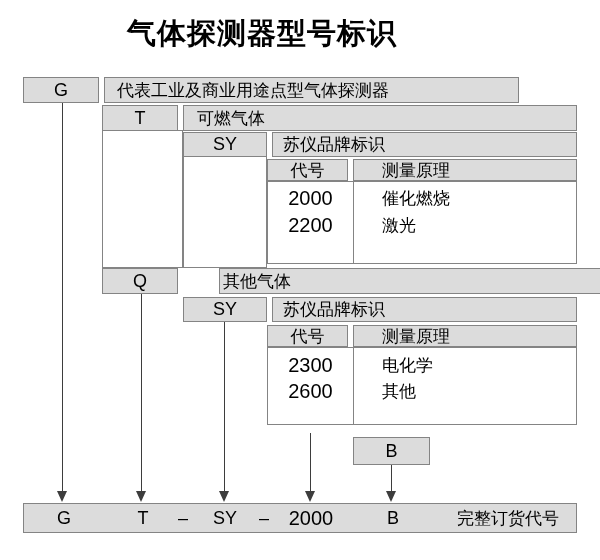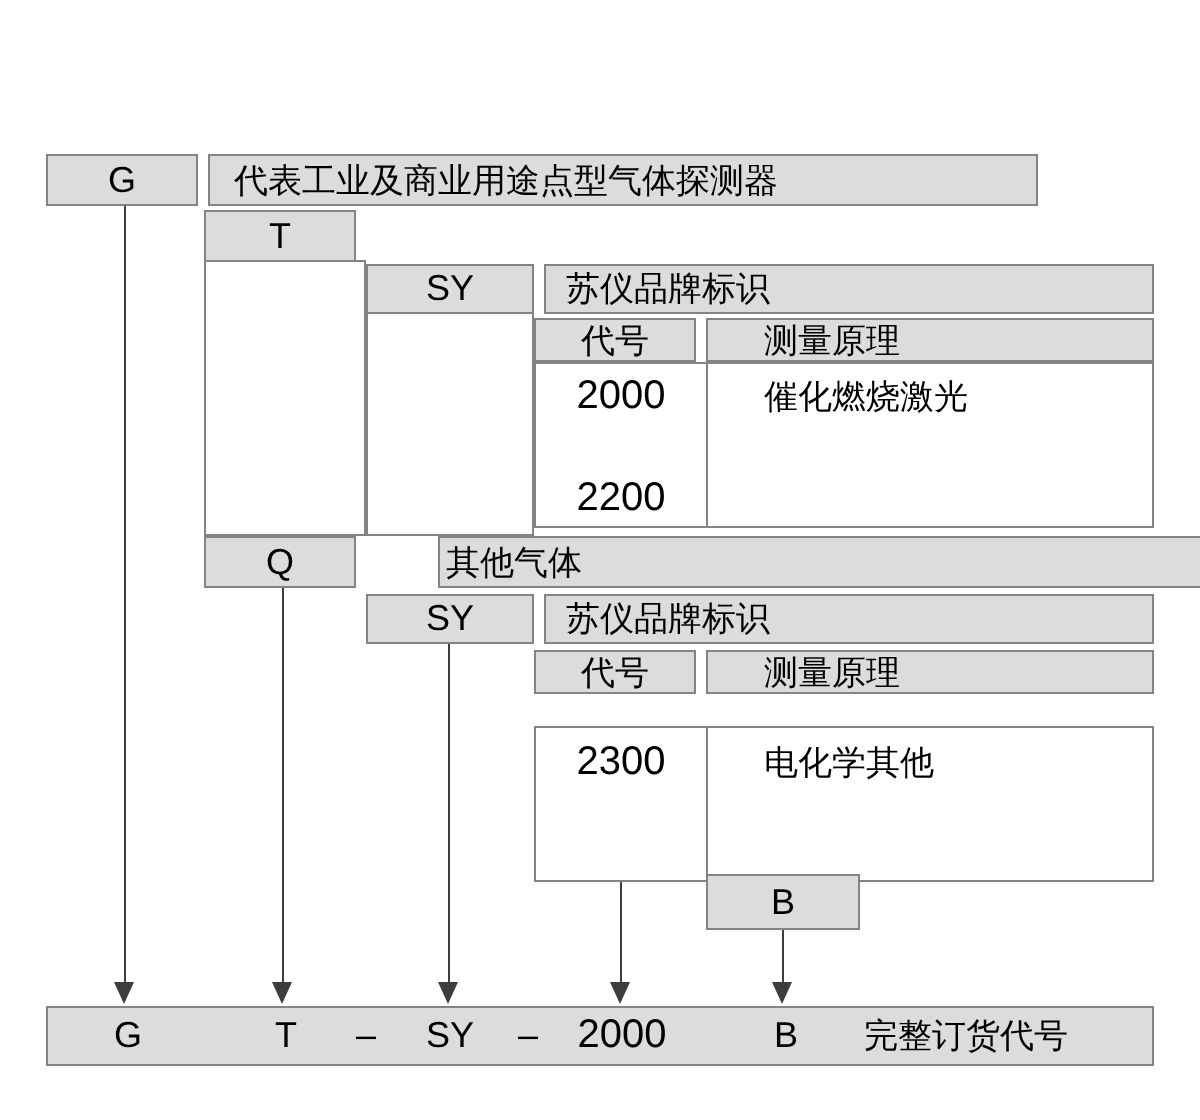--- a/index.html
+++ b/index.html
@@ -21,30 +21,31 @@
   .code{font-size:18px;white-space:nowrap;}
   .num{font-size:20px;white-space:nowrap;}
   .vline{position:absolute;width:1px;background:#3d3d3d;}
   .arrow{
     position:absolute;width:0;height:0;
     border-left:5px solid transparent;border-right:5px solid transparent;
     border-top:11px solid #3d3d3d;
   }
   .tbl{position:absolute;box-sizing:border-box;border:1px solid #848484;background:#fff;display:flex;}
   .tbl .colL{box-sizing:border-box;border-right:1px solid #848484;display:flex;flex-direction:column;}
-  .tbl .colR{flex:1;display:flex;flex-direction:row;font-family:Liberation Serif, serif;}
+  .tbl .colR{flex:1;display:flex;flex-direction:column;font-family:Liberation Serif, serif;}
   .trow{display:flex;align-items:center;justify-content:center;}
   .trowL{display:flex;align-items:center;}
   .bpart{position:absolute;top:50%;transform:translate(-50%,-50%);}
 </style>
 </head>
 <body>
 
 <div class="canvas">
 
+  <div class="title">气体探测器型号标识</div>
 
   <div class="vline" style="left:62px;top:103px;height:388px;"></div>
   <div class="vline" style="left:141px;top:294px;height:197px;"></div>
   <div class="vline" style="left:224px;top:322px;height:169px;"></div>
   <div class="vline" style="left:310px;top:433px;height:58px;"></div>
   <div class="vline" style="left:391px;top:465px;height:26px;"></div>
   <div class="arrow" style="left:57px;top:491px;"></div>
   <div class="arrow" style="left:136px;top:491px;"></div>
   <div class="arrow" style="left:219px;top:491px;"></div>
   <div class="arrow" style="left:305px;top:491px;"></div>
@@ -56,39 +57,42 @@
   <div class="box gray cc" style="left:23px;top:77px;width:76px;height:26px;">
     <span class="code">G</span>
   </div>
   <div class="box gray cl" style="left:104px;top:77px;width:415px;height:26px;padding-left:12px;">
     <span class="zh">代表工业及商业用途点型气体探测器</span>
   </div>
 
   <div class="box gray cc" style="left:102px;top:105px;width:76px;height:26px;">
     <span class="code">T</span>
   </div>
+  <div class="box gray cl" style="left:183px;top:105px;width:394px;height:26px;padding-left:13px;">
+    <span class="zh">可燃气体</span>
+  </div>
 
   <div class="box gray cc" style="left:183px;top:132px;width:84px;height:25px;">
     <span class="code">SY</span>
   </div>
   <div class="box gray cl" style="left:272px;top:132px;width:305px;height:25px;padding-left:10px;">
     <span class="zh">苏仪品牌标识</span>
   </div>
 
   <div class="box gray cc" style="left:267px;top:159px;width:81px;height:22px;">
     <span class="zh">代号</span>
   </div>
   <div class="box gray cl" style="left:353px;top:159px;width:224px;height:22px;padding-left:28px;">
     <span class="zh">测量原理</span>
   </div>
 
   <div class="tbl" style="left:267px;top:181px;width:310px;height:83px;">
     <div class="colL" style="width:86px;padding-top:3px;">
       <div class="trow num" style="height:27px;">2000</div>
-      <div class="trow num" style="height:27px;margin-top:24px;">2200</div>
+      <div class="trow num" style="height:27px;">2200</div>
     </div>
     <div class="colR" style="padding-top:3px;padding-left:28px;">
       <div class="trowL zh" style="height:27px;">催化燃烧</div>
       <div class="trowL zh" style="height:27px;text-align:center;">激光</div>
     </div>
   </div>
 
   <div class="box gray cc" style="left:102px;top:268px;width:76px;height:26px;">
     <span class="code">Q</span>
   </div>
@@ -103,38 +107,39 @@
     <span class="zh">苏仪品牌标识</span>
   </div>
 
   <div class="box gray cc" style="left:267px;top:325px;width:81px;height:22px;">
     <span class="zh">代号</span>
   </div>
   <div class="box gray cl" style="left:353px;top:325px;width:224px;height:22px;padding-left:28px;">
     <span class="zh">测量原理</span>
   </div>
 
-  <div class="tbl" style="left:267px;top:363px;width:310px;height:78px;justify-content:flex-end;">
+  <div class="tbl" style="left:267px;top:347px;width:310px;height:78px;justify-content:flex-end;">
     <div class="colL" style="width:86px;padding-top:4px;">
       <div class="trow num" style="height:26px;">2300</div>
+      <div class="trow num" style="height:26px;">2600</div>
     </div>
     <div class="colR" style="padding-top:4px;padding-left:28px;">
       <div class="trowL zh" style="height:26px;">电化学</div>
       <div class="trowL zh" style="height:26px;">其他</div>
     </div>
   </div>
 
   <div class="box gray cc" style="left:353px;top:437px;width:77px;height:28px;">
     <span class="code">B</span>
   </div>
 
   <div class="box gray" style="left:23px;top:503px;width:554px;height:30px;">
     <span class="bpart code" style="left:40px;">G</span>
     <span class="bpart code" style="left:119px;">T</span>
     <span class="bpart code" style="left:159px;">–</span>
     <span class="bpart code" style="left:201px;">SY</span>
     <span class="bpart code" style="left:240px;">–</span>
     <span class="bpart num" style="left:287px;">2000</span>
     <span class="bpart code" style="left:369px;">B</span>
-    <span class="zh" style="position:absolute;left:408px;top:50%;transform:translateY(-50%);">完整订货代号</span>
+    <span class="zh" style="position:absolute;left:433px;top:50%;transform:translateY(-50%);">完整订货代号</span>
   </div>
 
 </div>
 
 </body></html>

